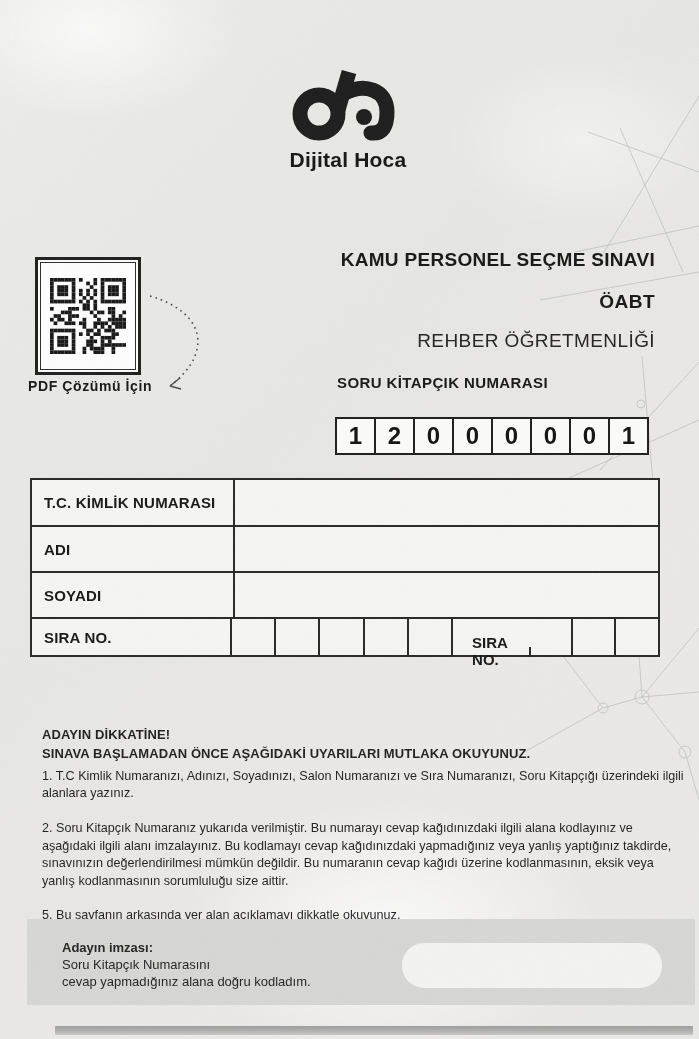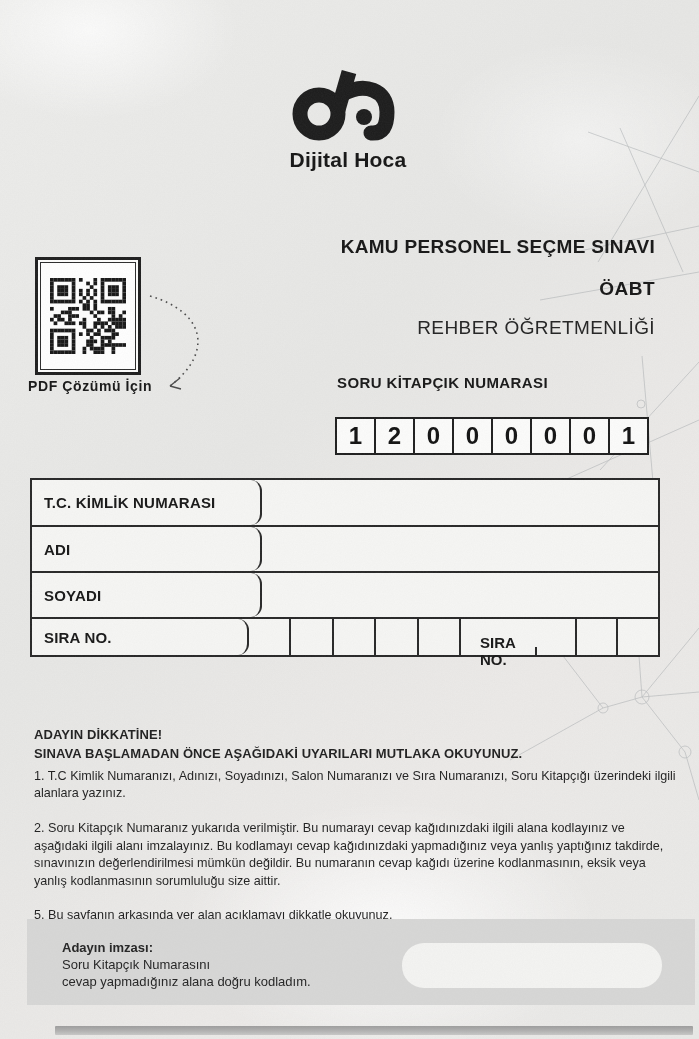--- a/index.html
+++ b/index.html
@@ -20,52 +20,52 @@
   .blotch.b2{left:-60px;top:-60px;width:300px;height:180px;background:radial-gradient(ellipse at center,rgba(255,255,255,.8) 0%,rgba(255,255,255,0) 70%);}
   .blotch.b3{left:430px;top:40px;width:300px;height:200px;background:radial-gradient(ellipse at center,rgba(255,255,255,.5) 0%,rgba(255,255,255,0) 70%);}
 
   svg.deco{position:absolute;left:0;top:0;pointer-events:none;}
 
   
   .brand{position:absolute;left:278px;top:64px;width:140px;text-align:center;}
   .brand-name{font-weight:bold;font-size:21px;letter-spacing:.2px;color:#141414;margin-top:2px;}
 
   
-  .titles{position:absolute;right:44px;top:236px;text-align:right;}
+  .titles{position:absolute;right:44px;top:249px;text-align:right;}
   .title-1{font-weight:bold;font-size:19px;letter-spacing:.3px;color:#151515;}
   .title-2{font-weight:bold;font-size:19px;letter-spacing:.5px;color:#151515;margin-top:20px;}
   .subtitle{font-weight:normal;font-size:19px;letter-spacing:.4px;color:#222;margin-top:17px;}
 
   
   .qr-box{position:absolute;left:35px;top:257px;width:96px;height:108px;border:3px solid #1d1d1d;background:#fdfdfc;padding:2px;}
   .qr-box-inner{width:100%;height:100%;border:1px solid #2a2a2a;box-sizing:border-box;display:flex;align-items:center;justify-content:center;background:#fff;}
   .qr-label{position:absolute;left:28px;top:378px;width:160px;font-weight:bold;font-size:14px;letter-spacing:.6px;color:#161616;}
 
   
   .booklet-heading{position:absolute;left:337px;top:374px;font-weight:bold;font-size:15px;letter-spacing:.4px;color:#161616;}
   .digit-row{position:absolute;left:335px;top:417px;display:flex;}
   .digit-cell{width:37px;height:34px;border:2px solid #1d1d1d;margin-left:-2px;background:#fcfcfb;
     display:flex;align-items:center;justify-content:center;font-weight:bold;font-size:24px;color:#111;}
   .digit-cell:first-child{margin-left:0;}
 
   
   .form-table{position:absolute;left:30px;top:478px;width:626px;border:2px solid #262626;background:#f6f6f4;}
   .f-row{display:flex;border-top:2px solid #262626;}
   .f-row:first-child{border-top:none;}
-  .f-label{width:230px;box-sizing:border-box;padding:0 0 0 12px;display:flex;align-items:center;
-    font-weight:bold;font-size:15px;letter-spacing:.2px;color:#161616;border-right:2px solid #262626;border-radius:11px;}
+  .f-label{width:203px;box-sizing:border-box;padding:0 0 0 12px;display:flex;align-items:center;
+    font-weight:bold;font-size:15px;letter-spacing:.2px;color:#161616;border-right:2px solid #262626;}
   .f-value{flex:1;}
   .h47{height:45px;} .h46{height:44px;} .h38{height:36px;}
   .s-cell{width:45px;border-right:2px solid #262626;box-sizing:border-box;}
   .sira-label{width:79px;display:flex;align-items:center;padding-left:19px;font-weight:bold;font-size:15px;color:#161616;border-right:2px solid #262626;box-sizing:border-box;margin-top:28px;}
   .s-cell2{width:43px;border-right:2px solid #262626;box-sizing:border-box;}
   .s-cell2.last{border-right:none;}
 
   
-  .notice{position:absolute;left:34px;top:726px;width:642px;color:#1e1e1e;}
+  .notice{position:absolute;left:42px;top:726px;width:642px;color:#1e1e1e;}
   .notice .head{font-weight:bold;font-size:13px;line-height:1.45;letter-spacing:.1px;}
   .notice p{font-size:12.6px;line-height:1.4;margin:4px 0 0 0;}
   .notice p.gap{margin-top:17px;}
 
   
   .sig-band{position:absolute;left:27px;top:919px;width:668px;height:86px;background:#d7d7d6;}
   .sig-text{position:absolute;left:35px;top:20px;font-size:13px;line-height:1.32;color:#232323;}
   .sig-text .lbl{font-weight:bold;}
   .sig-field{position:absolute;left:375px;top:24px;width:260px;height:45px;border-radius:22px;background:#f4f4f2;}
 

